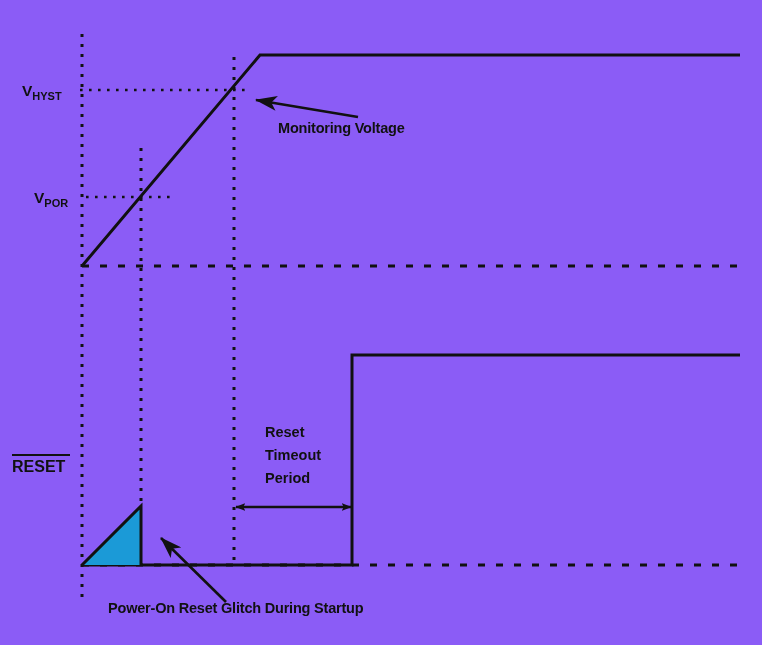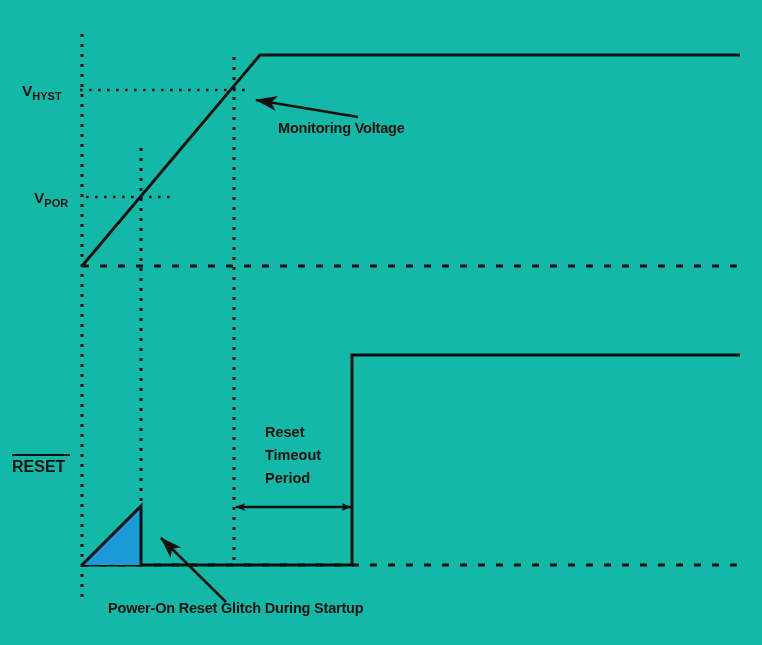--- a/index.html
+++ b/index.html
@@ -8,21 +8,21 @@
     padding: 0;
     background: #ffffff;
   }
   body {
     font-family: "Liberation Sans", sans-serif;
   }
   #diagram-root {
     position: relative;
     width: 762px;
     height: 645px;
-    background: #14b8a6;
+    background: #8b5cf6;
     overflow: hidden;
   }
   svg#timing-svg {
     position: absolute;
     top: 0;
     left: 0;
     width: 762px;
     height: 645px;
     display: block;
   }

